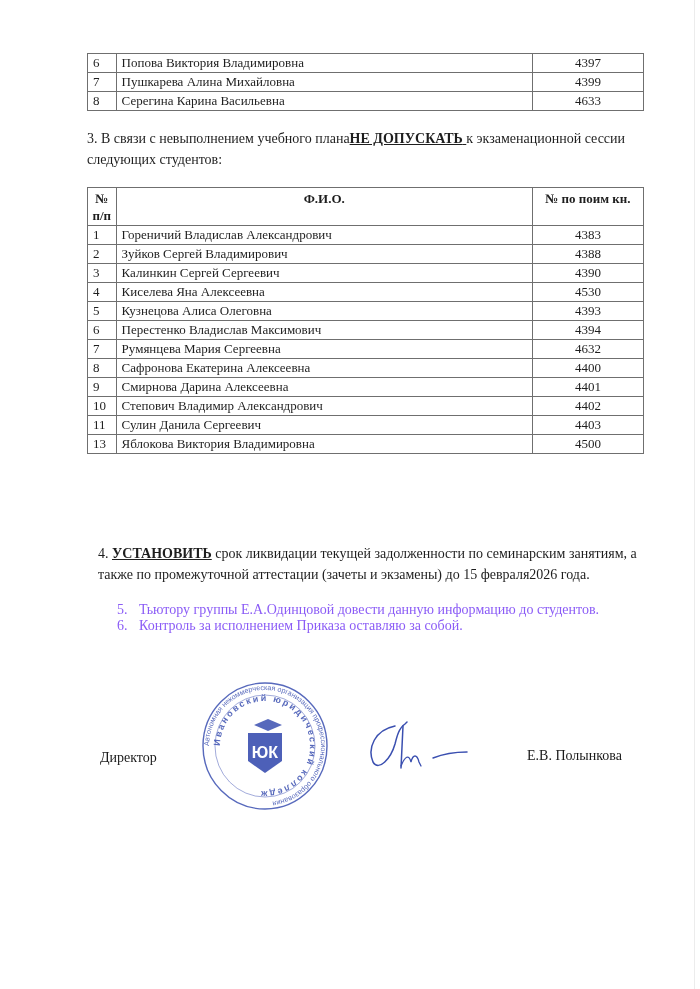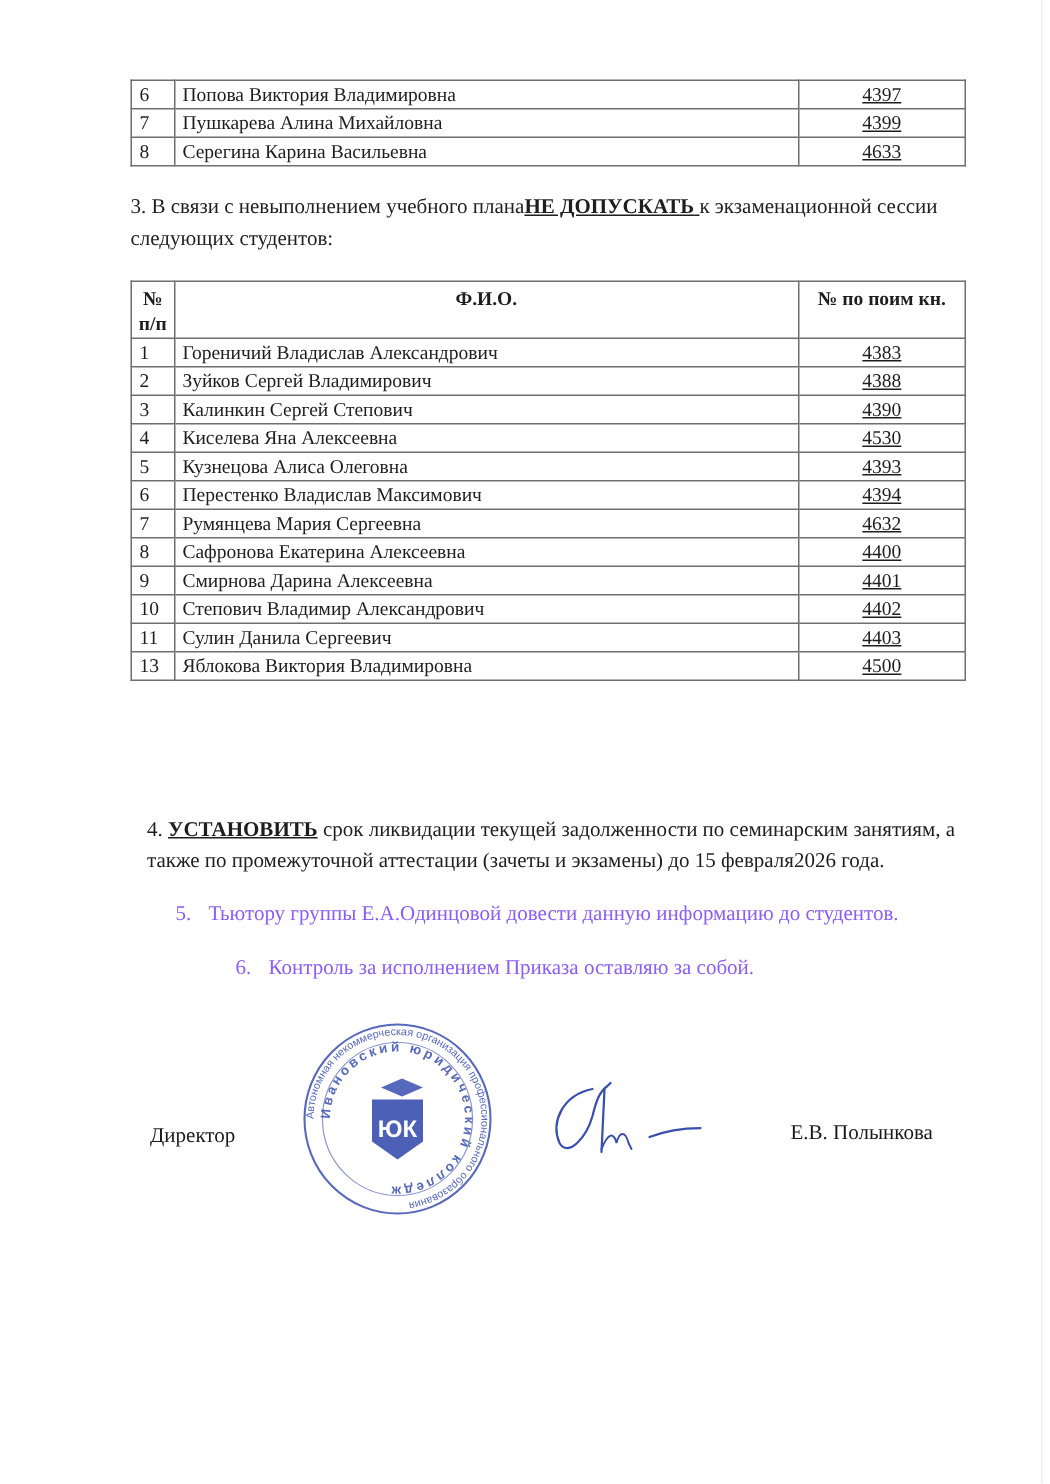--- a/index.html
+++ b/index.html
@@ -15,21 +15,21 @@
     }
     table.grid {
       position: absolute; border-collapse: collapse;
       font-size: 13px; color: #1e1e1e;
     }
     table.grid td, table.grid th {
       border: 1px solid #6f6f6f; padding: 0 5px; height: 18px; line-height: 18px;
       vertical-align: middle; font-weight: normal;
     }
     table.grid td.num { text-align: left; }
-    table.grid td.code { text-align: center; text-decoration: underline; }
+    table.grid td.code { text-align: center; }
     table.grid th {
       font-weight: bold; vertical-align: top; text-align: center; line-height: 17px; padding-top: 2px;
     }
     #table-top { left: 87px; top: 53px; width: 557px; }
     #table-main { left: 87px; top: 187px; width: 557px; }
     .col1 { width: 27px; }
     .col2 { width: 393px; }
     .col3 { width: 105px; }
     .para {
       position: absolute; font-size: 14px; line-height: 21px; color: #1e1e1e;
@@ -97,21 +97,21 @@
         <td>Гореничий Владислав Александрович</td>
         <td class="code">4383</td>
       </tr>
     <tr>
         <td class="num">2</td>
         <td>Зуйков Сергей Владимирович</td>
         <td class="code">4388</td>
       </tr>
     <tr>
         <td class="num">3</td>
-        <td>Калинкин Сергей Степович</td>
+        <td>Калинкин Сергей Сергеевич</td>
         <td class="code">4390</td>
       </tr>
     <tr>
         <td class="num">4</td>
         <td>Киселева Яна Алексеевна</td>
         <td class="code">4530</td>
       </tr>
     <tr>
         <td class="num">5</td>
         <td>Кузнецова Алиса Олеговна</td>
@@ -159,21 +159,21 @@
   <span>4.</span>
   <span class="bu">УСТАНОВИТЬ</span>
   <span>срок ликвидации текущей задолженности по семинарским занятиям, а</span><br>
   <span>также по промежуточной аттестации (зачеты и экзамены) до</span>
   <span class="b">15 февраля2026 года</span><span>.</span>
 </div>
 
 <div class="list-item" style="left:117px; top:602px;">
   <span class="n">5.</span><span>Тьютору группы Е.А.Одинцовой довести данную информацию до студентов.</span>
 </div>
-<div class="list-item" style="left:117px; top:638px;margin-left:40px;">
+<div class="list-item" style="left:117px; top:618px;">
   <span class="n">6.</span><span>Контроль за исполнением Приказа оставляю за собой.</span>
 </div>
 
 <div class="sig-role">Директор</div>
 
 <svg class="stamp" viewBox="0 0 130 130">
   <defs>
     <path id="outerArc" d="M 65,65 m -56,0 a 56,56 0 1,1 112,0 a 56,56 0 1,1 -112,0"></path>
     <path id="innerArc" d="M 65,65 m -45,0 a 45,45 0 1,1 90,0 a 45,45 0 1,1 -90,0"></path>
   </defs>

